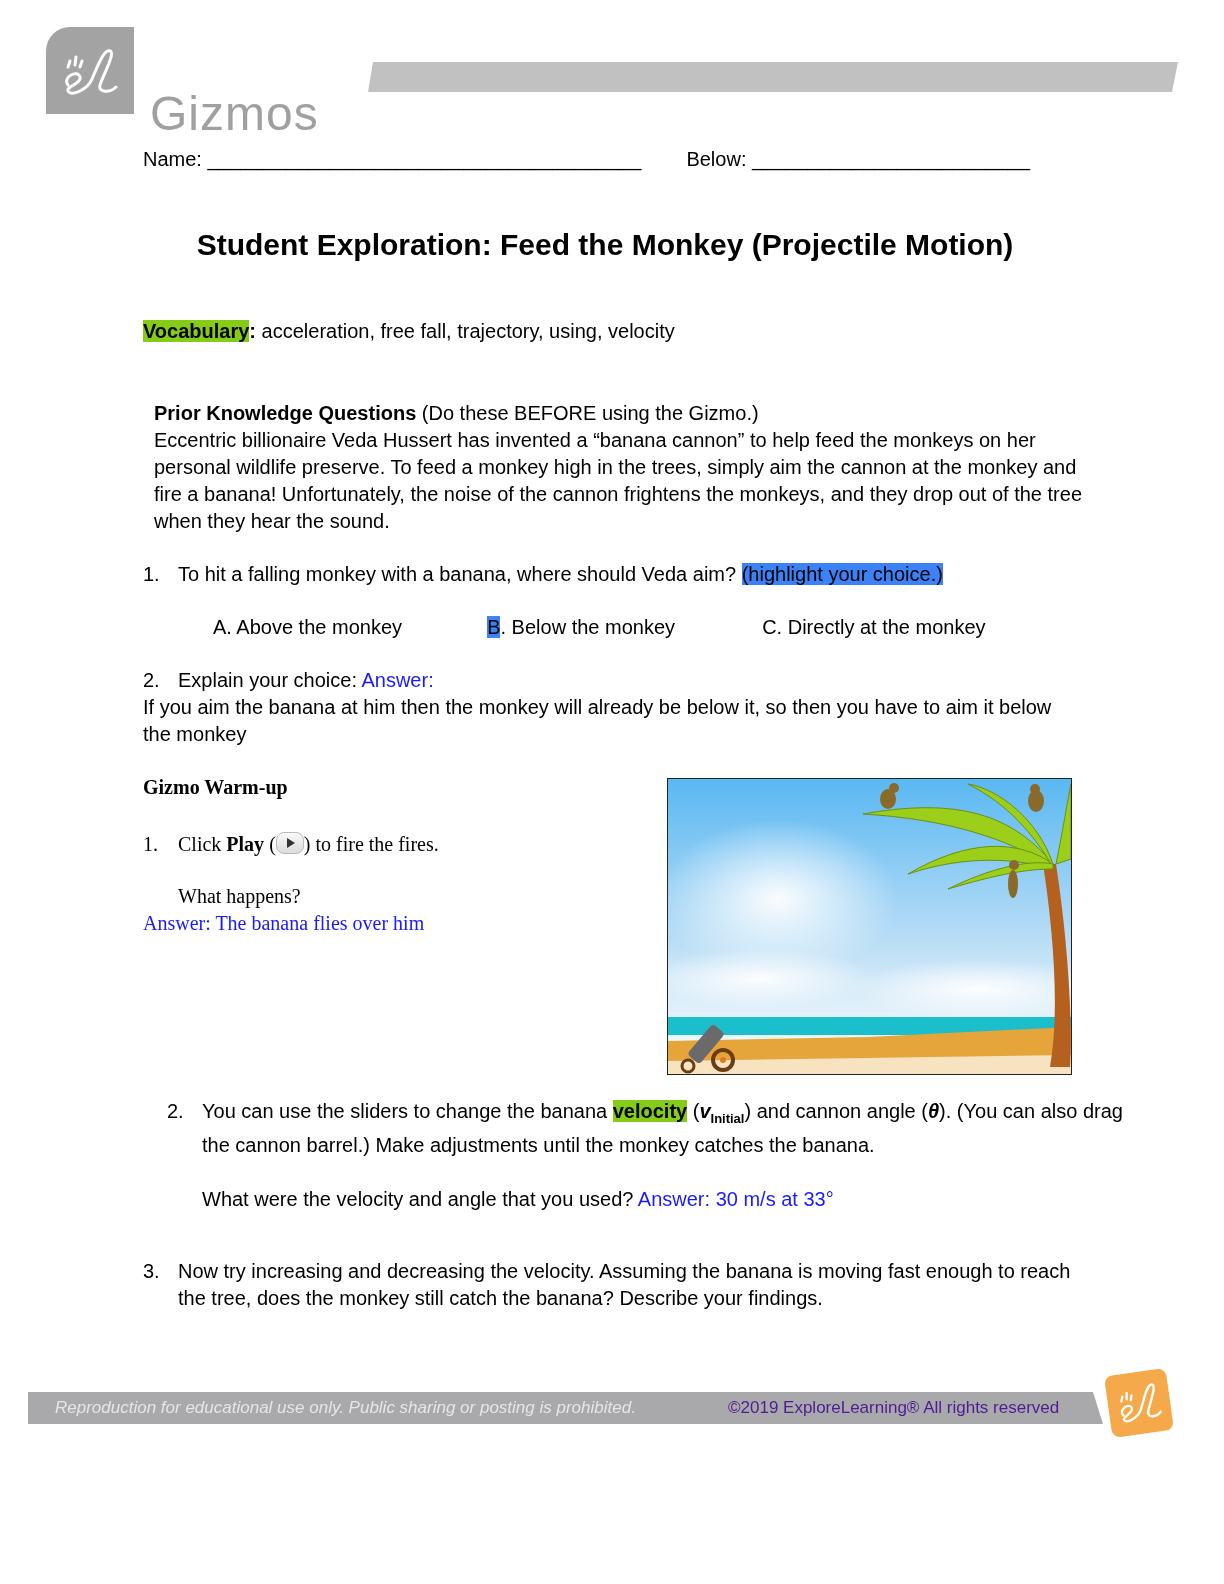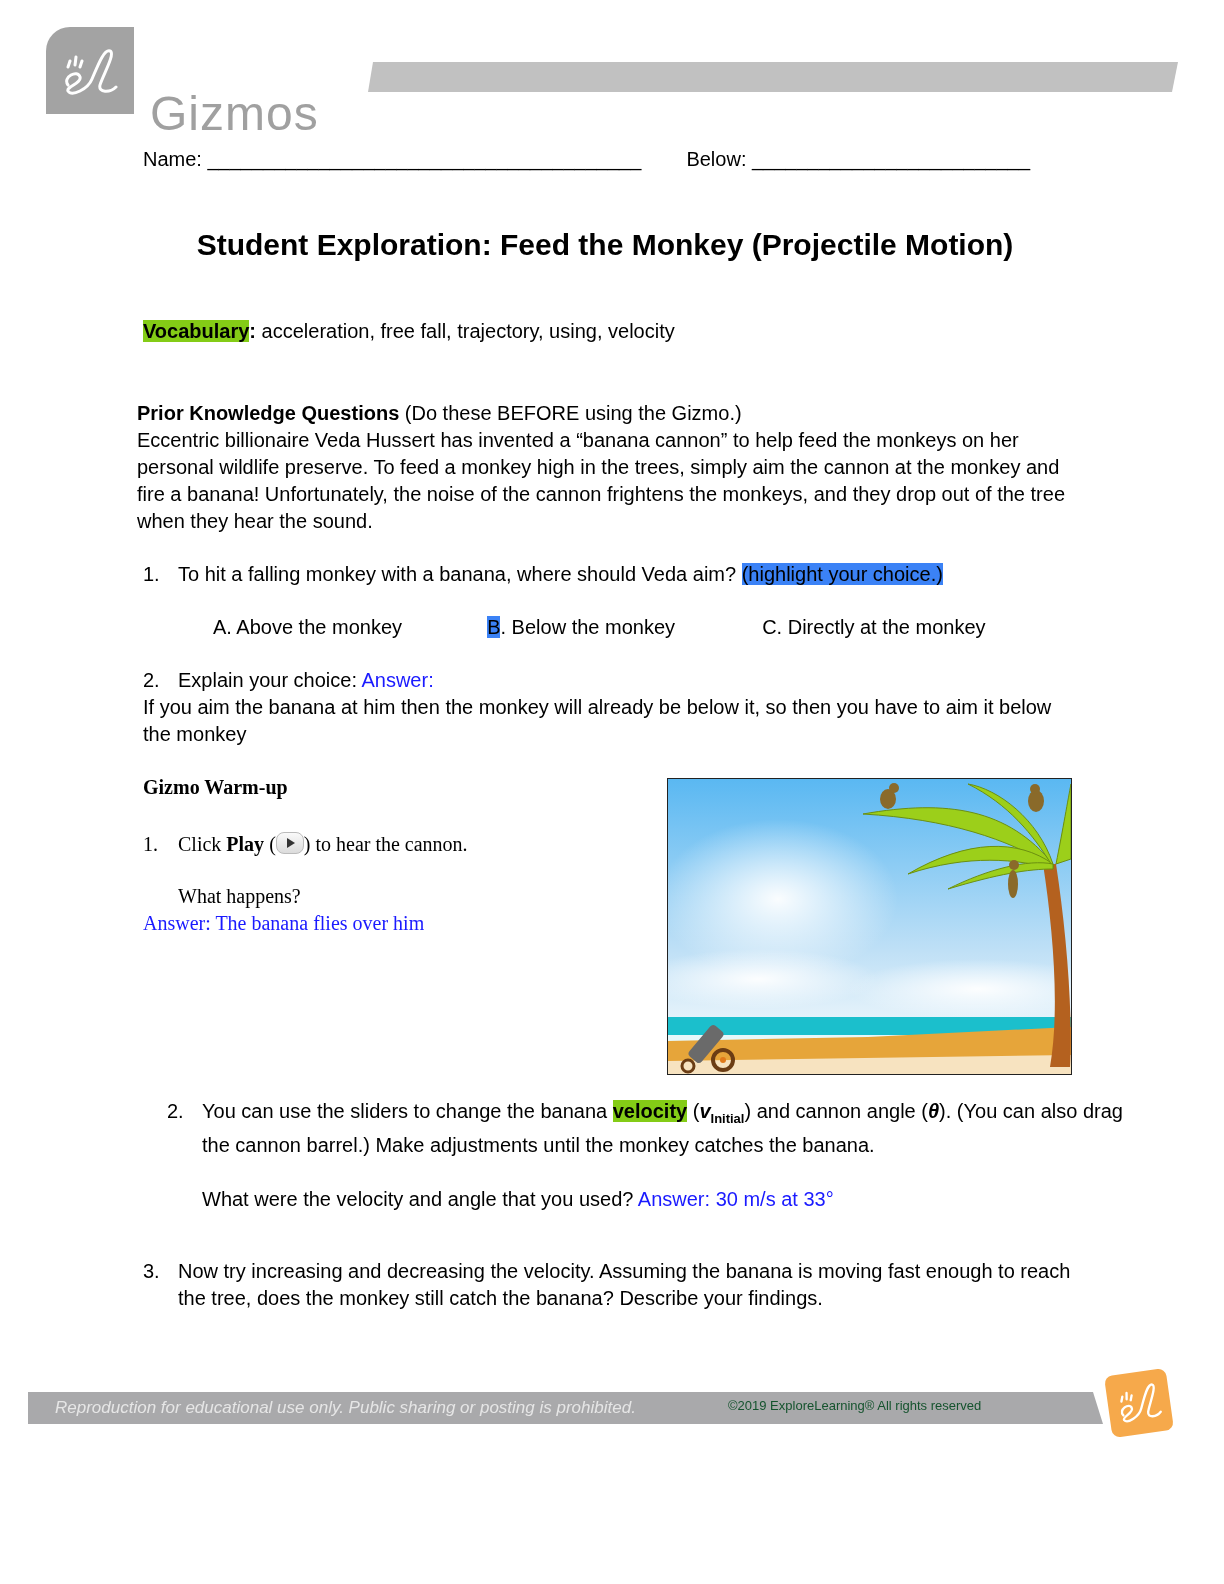--- a/index.html
+++ b/index.html
@@ -16,42 +16,42 @@
                 clip-path:polygon(5px 0,100% 0,calc(100% - 6px) 100%,0 100%); }
 
   .txt { font-size:20px; line-height:27px; white-space:nowrap; }
   .blue { color:#1a1aff; }
   .hl-yellow { background:#3b82f6; }
   .hl-gray { background:#84cc16; }
 
   #name-line { left:143px; top:146px; }
   #title { left:0; width:1210px; text-align:center; top:228px; font-size:30px; font-weight:bold; }
   #vocab { left:143px; top:318px; }
-  #pk { left:137px; top:400px; width:940px; white-space:normal; }
+  #pk { left:154px; top:400px; width:940px; white-space:normal; }
   #q1 { left:143px; top:561px; }
   #choices { left:213px; top:614px; }
   #q2 { left:143px; top:667px; width:940px; white-space:normal; }
   #warm { left:143px; top:774px; width:470px; white-space:normal; font-family:Liberation Serif, serif; font-size:20px; line-height:27px; }
   #scene { left:667px; top:778px; width:403px; height:295px; border:1px solid #222; overflow:hidden; }
   #q2b { left:143px; top:1098px; width:960px; white-space:normal;margin-left:24px; }
   #q3 { left:143px; top:1258px; width:960px; white-space:normal; }
 
   .num { display:inline-block; width:35px; }
   .indent { padding-left:35px; }
 
   .play-btn { display:inline-block; width:26px; height:20px; border:1px solid #bbb; border-radius:8px;
               background:linear-gradient(#fafafa,#dcdcdc); vertical-align:-3px; position:relative; }
   .play-btn::after { content:""; position:absolute; left:10px; top:5px; border-left:8px solid #333;
               border-top:5px solid transparent; border-bottom:5px solid transparent; }
 
   
   #footer-bar { left:28px; top:1392px; width:1075px; height:32px; background:#a9a9ab;
                 clip-path:polygon(0 0,calc(100% - 10px) 0,100% 100%,0 100%); }
   #footer-left { left:55px; top:1398px; font-size:17px; font-style:italic; color:#e6e6e6; }
-  #footer-right { left:728px; top:1398px; font-size:13px; color:#14532d; }
+  #footer-right { left:728px; top:1398px; font-size:17px; color:#4c1d95; }
   #footer-logo { left:1108px; top:1372px; width:62px; height:62px; background:#f6a94b; border-radius:8px;
                  transform:rotate(-8deg); }
   #footer-logo svg { position:absolute; left:6px; top:8px; }
 </style>
 </head>
 <body>
 
 <div id="logo-box" class="abs">
   <svg width="64" height="50" viewBox="0 0 64 50">
     <path d="M10 38 C 4 30, 20 22, 22 30 C 24 36, 8 40, 10 44 C 14 50, 30 42, 34 32 C 40 18, 46 2, 52 4 C 58 6, 44 30, 42 38 C 40 46, 52 46, 58 40" fill="none" stroke="#fff" stroke-width="3" stroke-linecap="round"></path>
@@ -95,21 +95,21 @@
 </div>
 
 <div id="q2" class="abs txt">
   <div><span class="num">2.</span><span>Explain your choice: </span><span class="blue">Answer:</span></div>
   <div>If you aim the banana at him then the monkey will already be below it, so then you have to aim it below the monkey</div>
 </div>
 
 <div id="warm" class="abs txt">
   <div><b>Gizmo Warm-up</b></div>
   <div style="height:30px"></div>
-  <div><span class="num">1.</span><span>Click </span><b>Play</b><span> (</span><span class="play-btn"></span><span>) to hear the cannon.</span></div>
+  <div><span class="num">1.</span><span>Click </span><b>Play</b><span> (</span><span class="play-btn"></span><span>) to fire the fires.</span></div>
   <div style="height:25px"></div>
   <div class="indent">What happens?</div>
   <div class="blue">Answer: The banana flies over him</div>
 </div>
 
 <div id="scene" class="abs">
   <svg width="403" height="295" viewBox="0 0 403 295">
     <defs>
       <linearGradient id="sky" x1="0" y1="0" x2="0" y2="1">
         <stop offset="0" stop-color="#5ab8f2"></stop>

